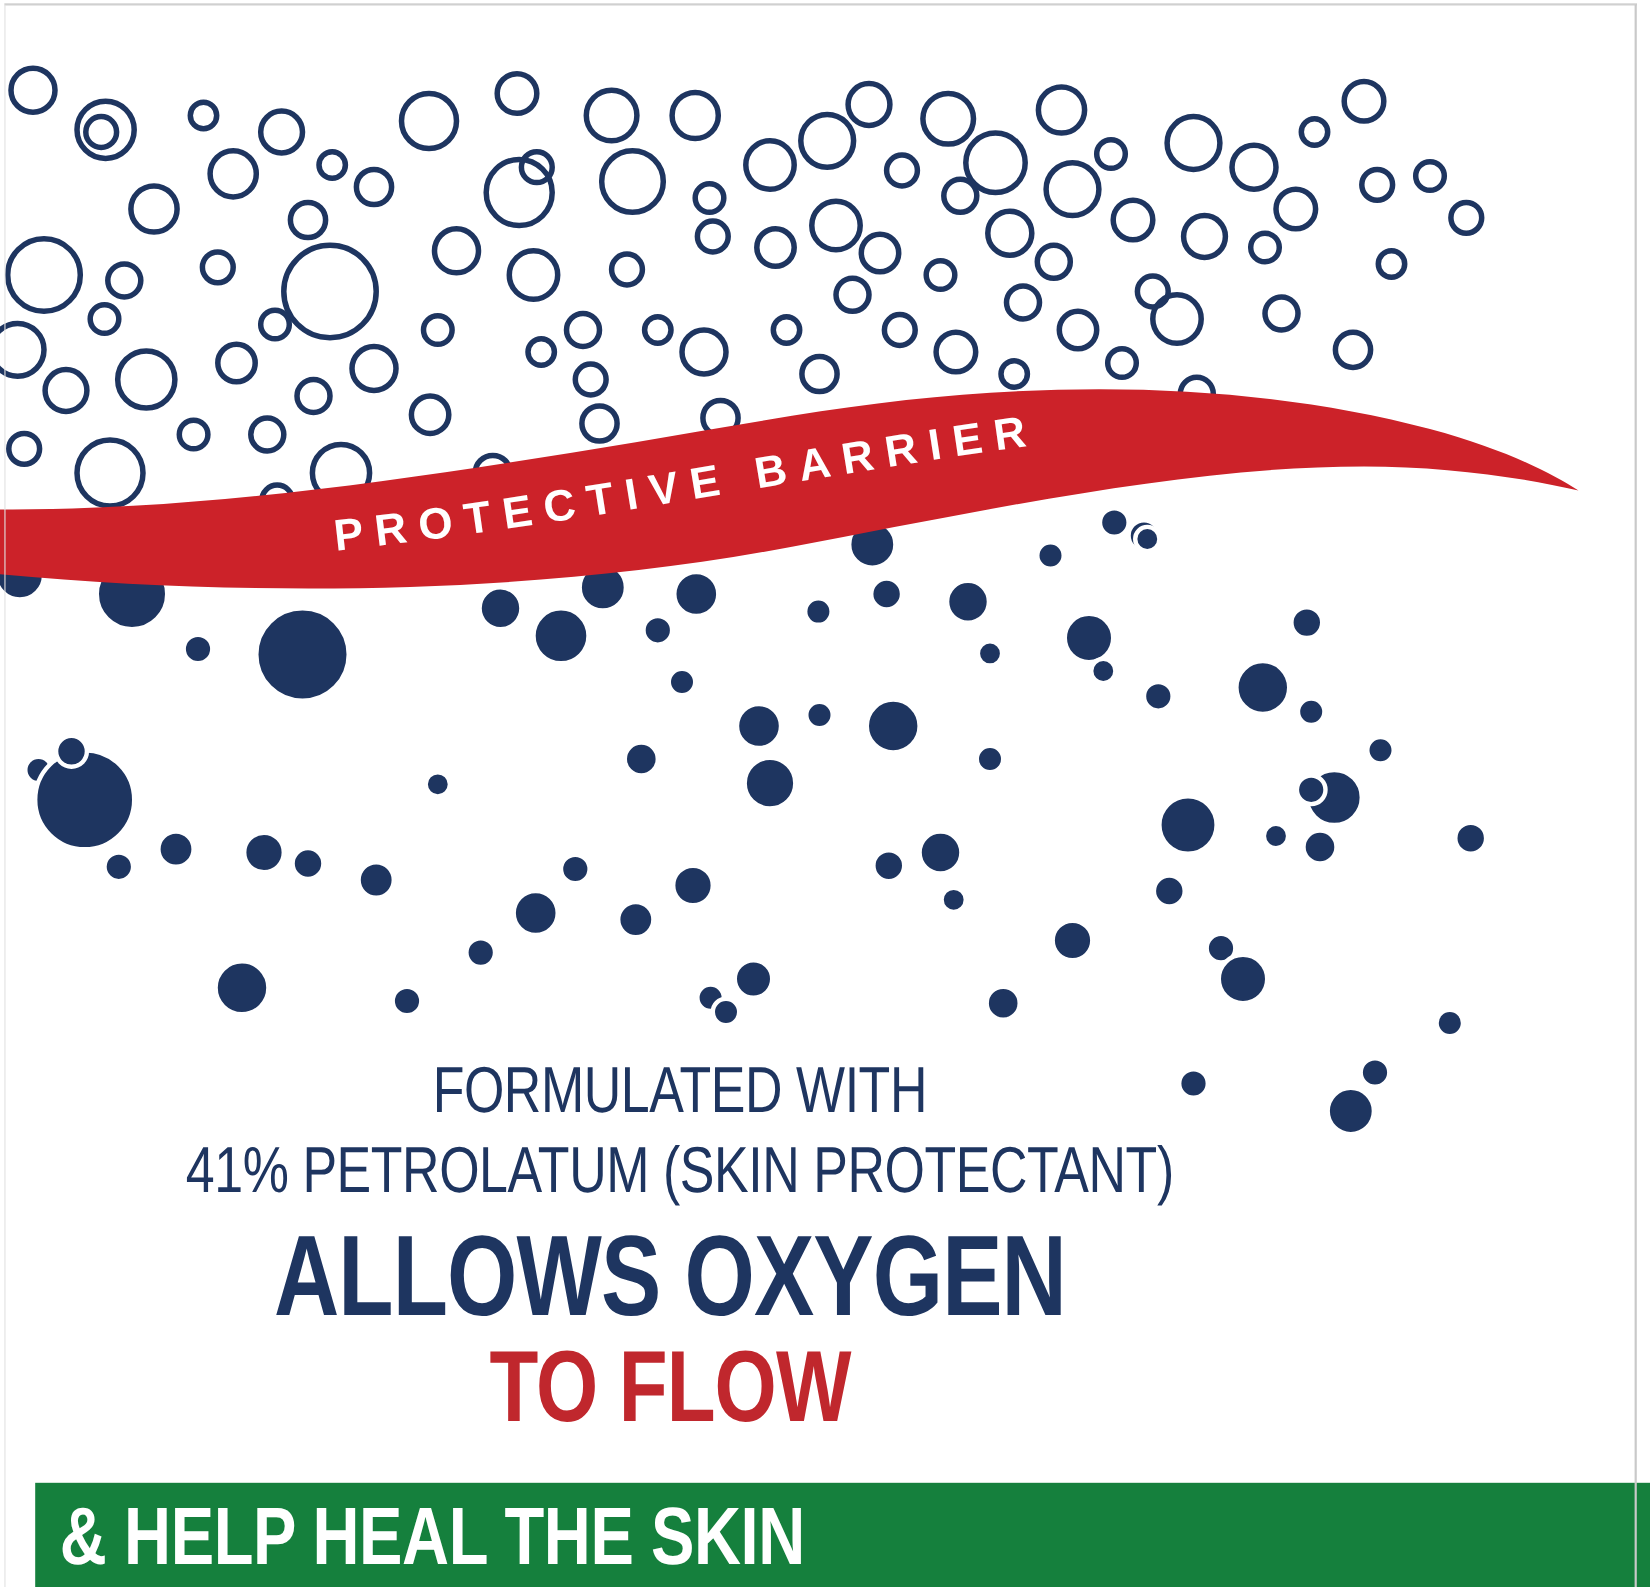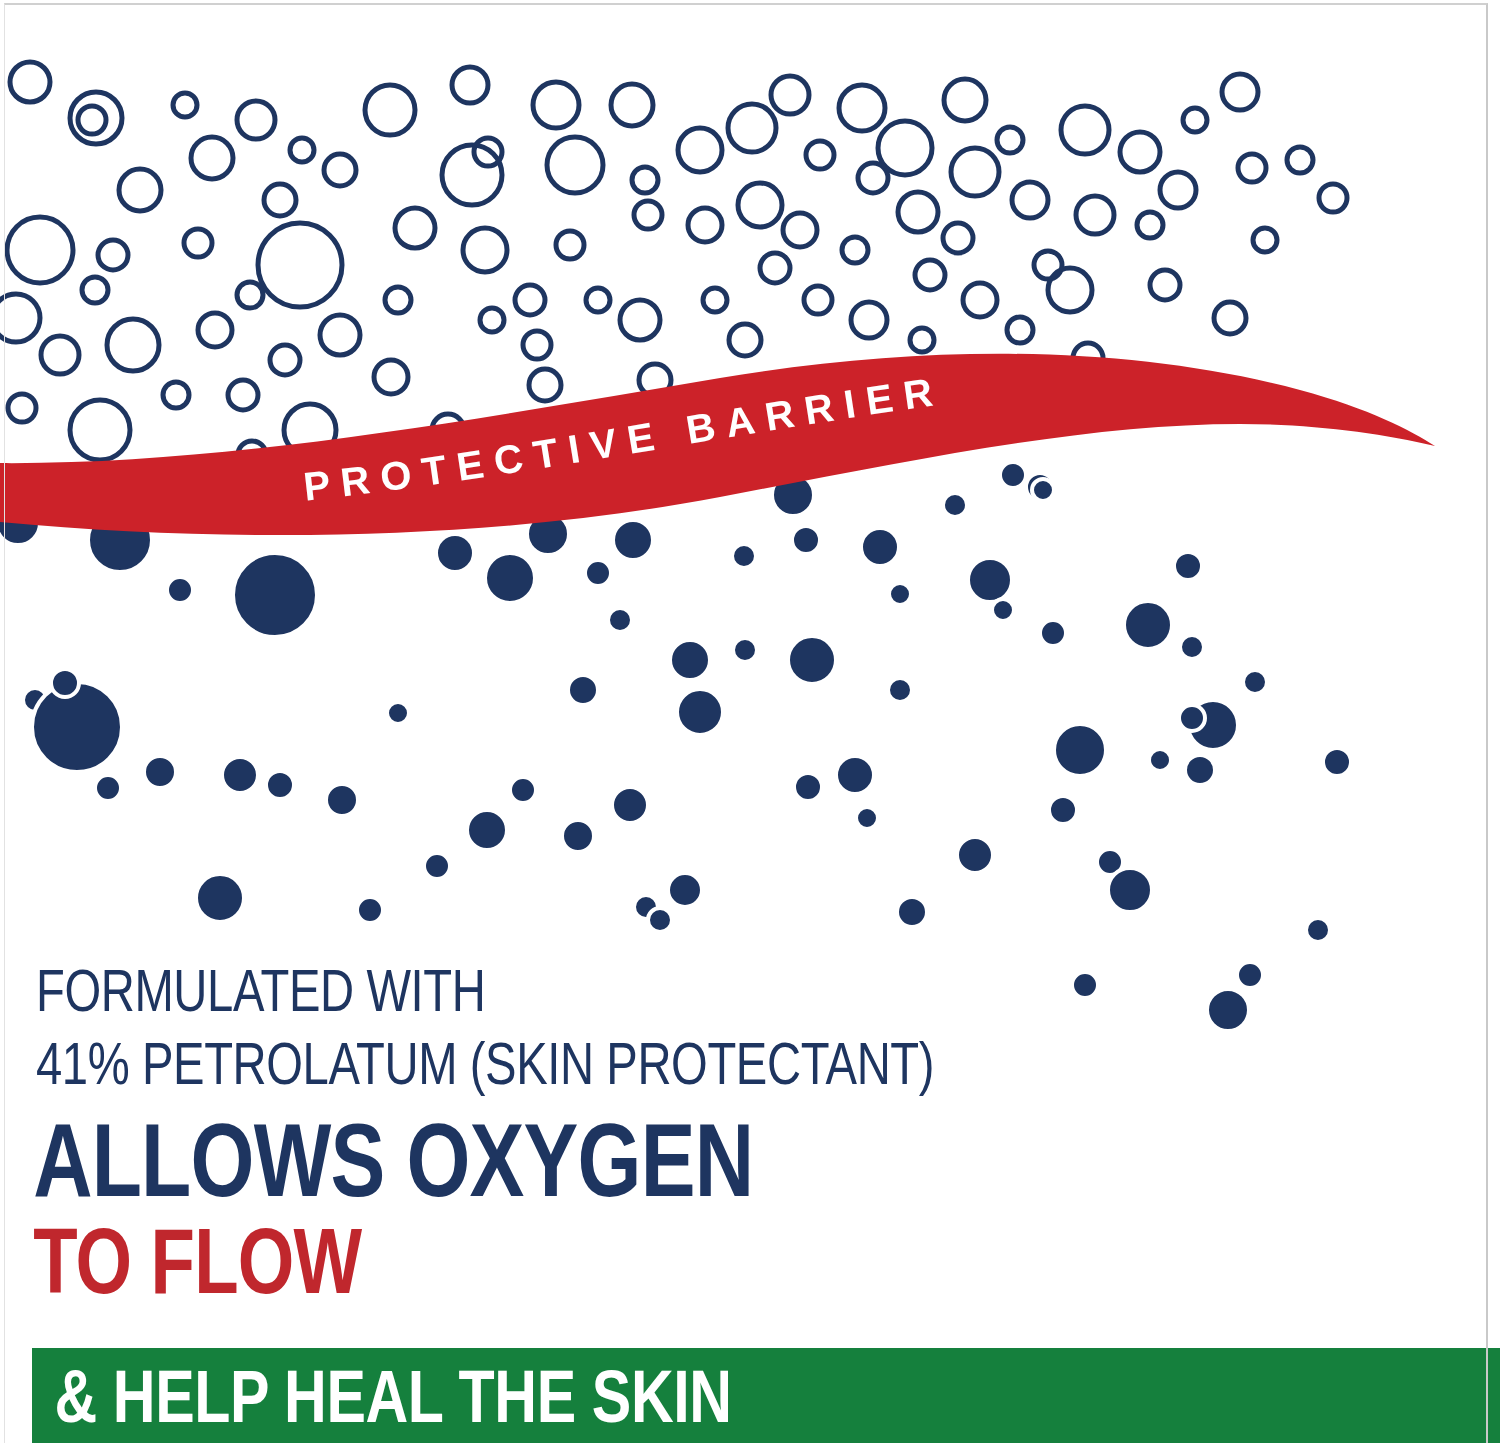--- a/index.html
+++ b/index.html
@@ -40,20 +40,21 @@
   #ribbon-svg   { z-index: 20; }
   #droplet-svg  { z-index: 15; }
 
   
   #copy-block {
     position: absolute;
     left: 0;
     top: 962px;
     width: 1500px;
     z-index: 30;
+    text-align: center;
   }
   .kicker {
     margin: 0;
     padding: 0 0 0 45px;
     color: #1e3560;
     font-size: 59px;
     line-height: 59px;
     font-weight: 400;
     letter-spacing: -0.5px;
     transform: scaleX(0.80);

